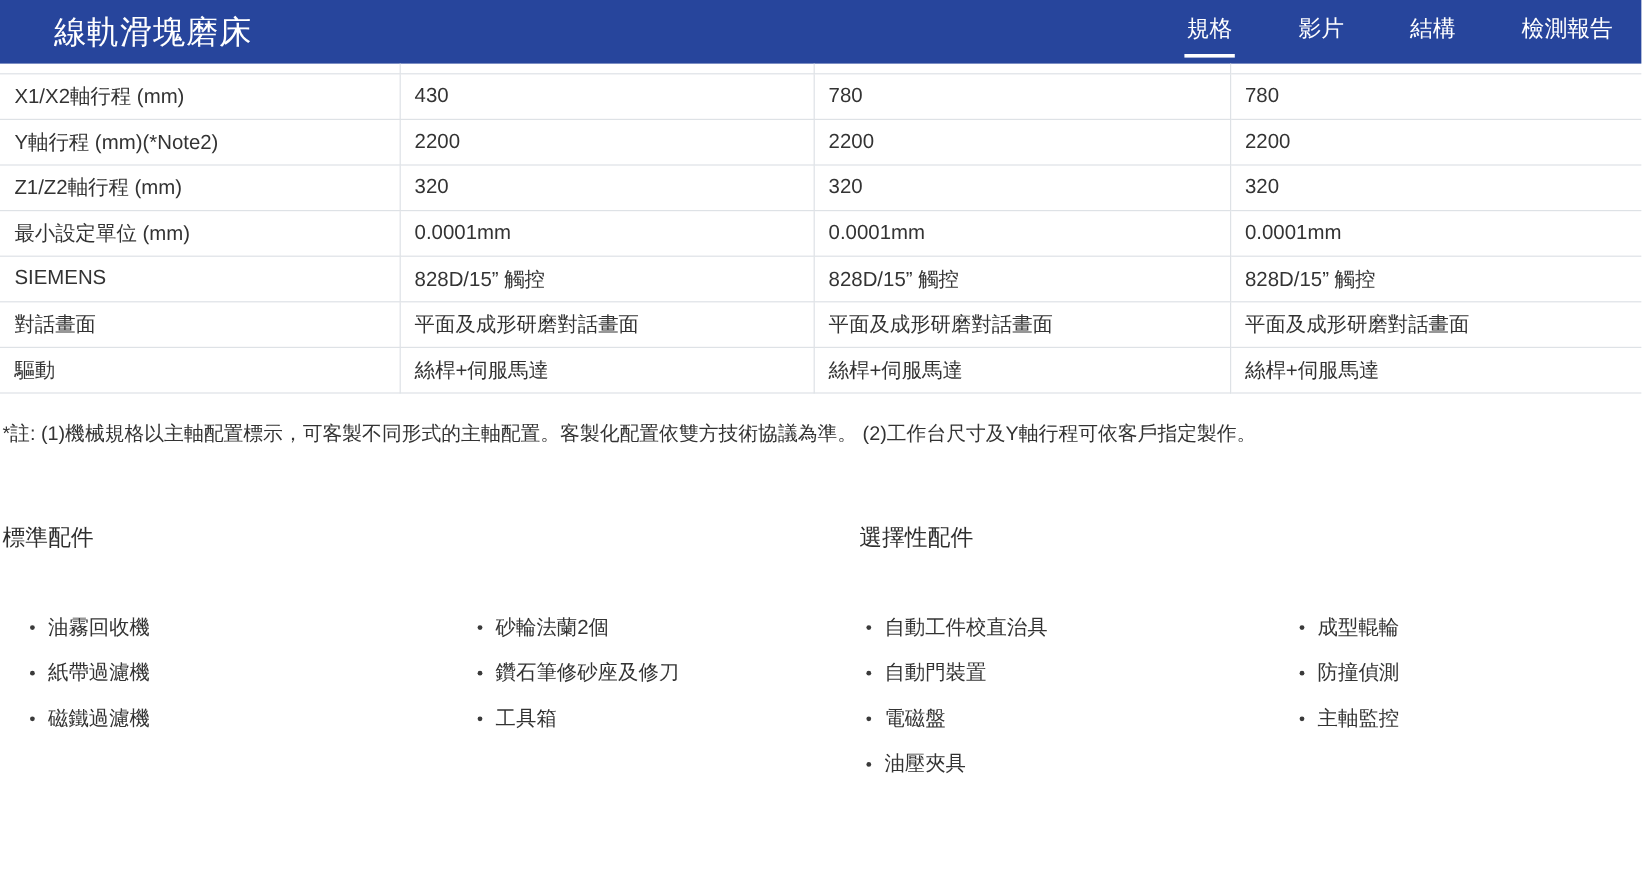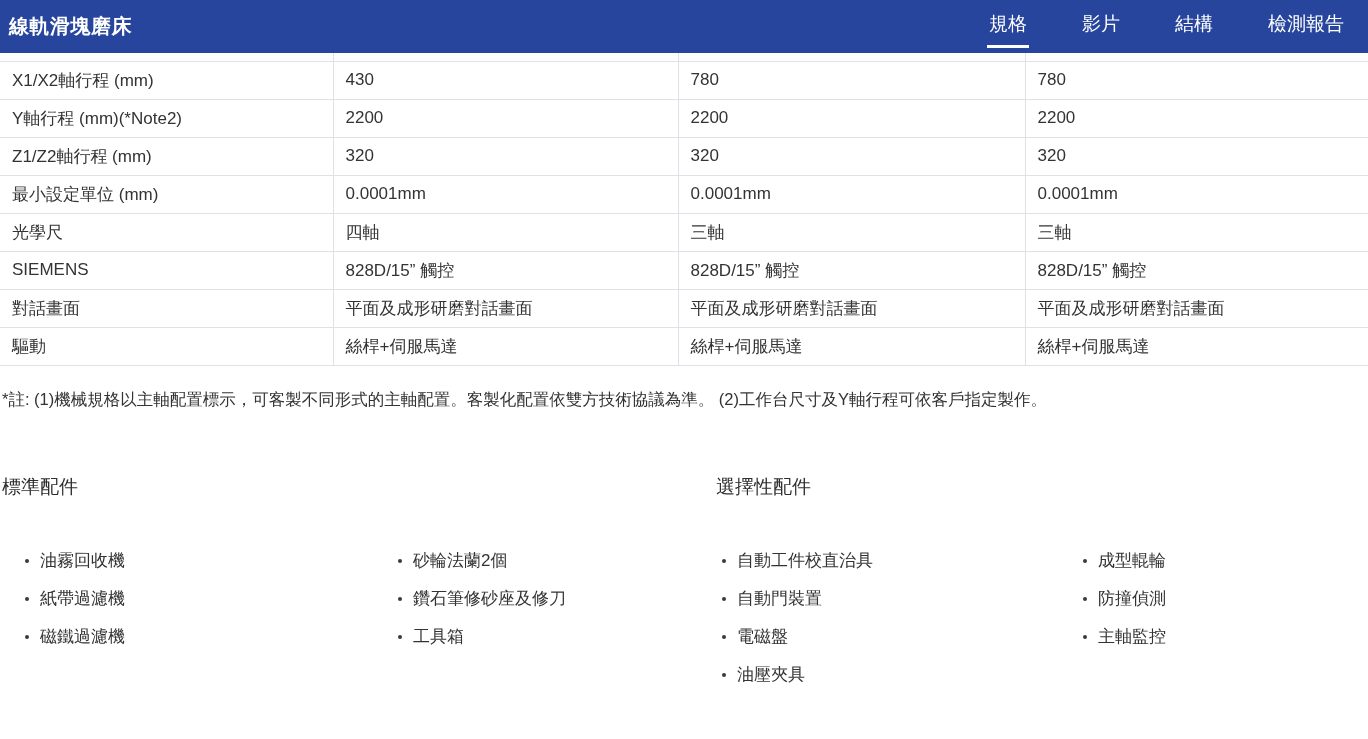--- a/index.html
+++ b/index.html
@@ -15,25 +15,26 @@
   
   .topbar {
     height: 53px;
     background: #27459c;
     display: flex;
     align-items: center;
     justify-content: space-between;
   }
   .topbar-title {
     color: #ffffff;
-    font-size: 20px;
-    font-weight: bold;
+    font-size: 27px;
+    font-weight: normal;
     padding-left: 9px;
     letter-spacing: 0.5px;
     white-space: nowrap;
+    margin-left: 36px;
   }
   .tabs {
     display: flex;
     gap: 51px;
     margin-right: 22px;
     margin-top: 2px;
   }
   .tab {
     color: #ffffff;
     font-size: 19px;
@@ -163,26 +164,20 @@
       <td>320</td>
       <td>320</td>
     </tr>
     <tr>
       <th>最小設定單位 (mm)</th>
       <td>0.0001mm</td>
       <td>0.0001mm</td>
       <td>0.0001mm</td>
     </tr>
     <tr>
-      <th>光學尺</th>
-      <td>四軸</td>
-      <td>三軸</td>
-      <td>三軸</td>
-    </tr>
-    <tr>
       <th>SIEMENS</th>
       <td>828D/15” 觸控</td>
       <td>828D/15” 觸控</td>
       <td>828D/15” 觸控</td>
     </tr>
     <tr>
       <th>對話畫面</th>
       <td>平面及成形研磨對話畫面</td>
       <td>平面及成形研磨對話畫面</td>
       <td>平面及成形研磨對話畫面</td>

